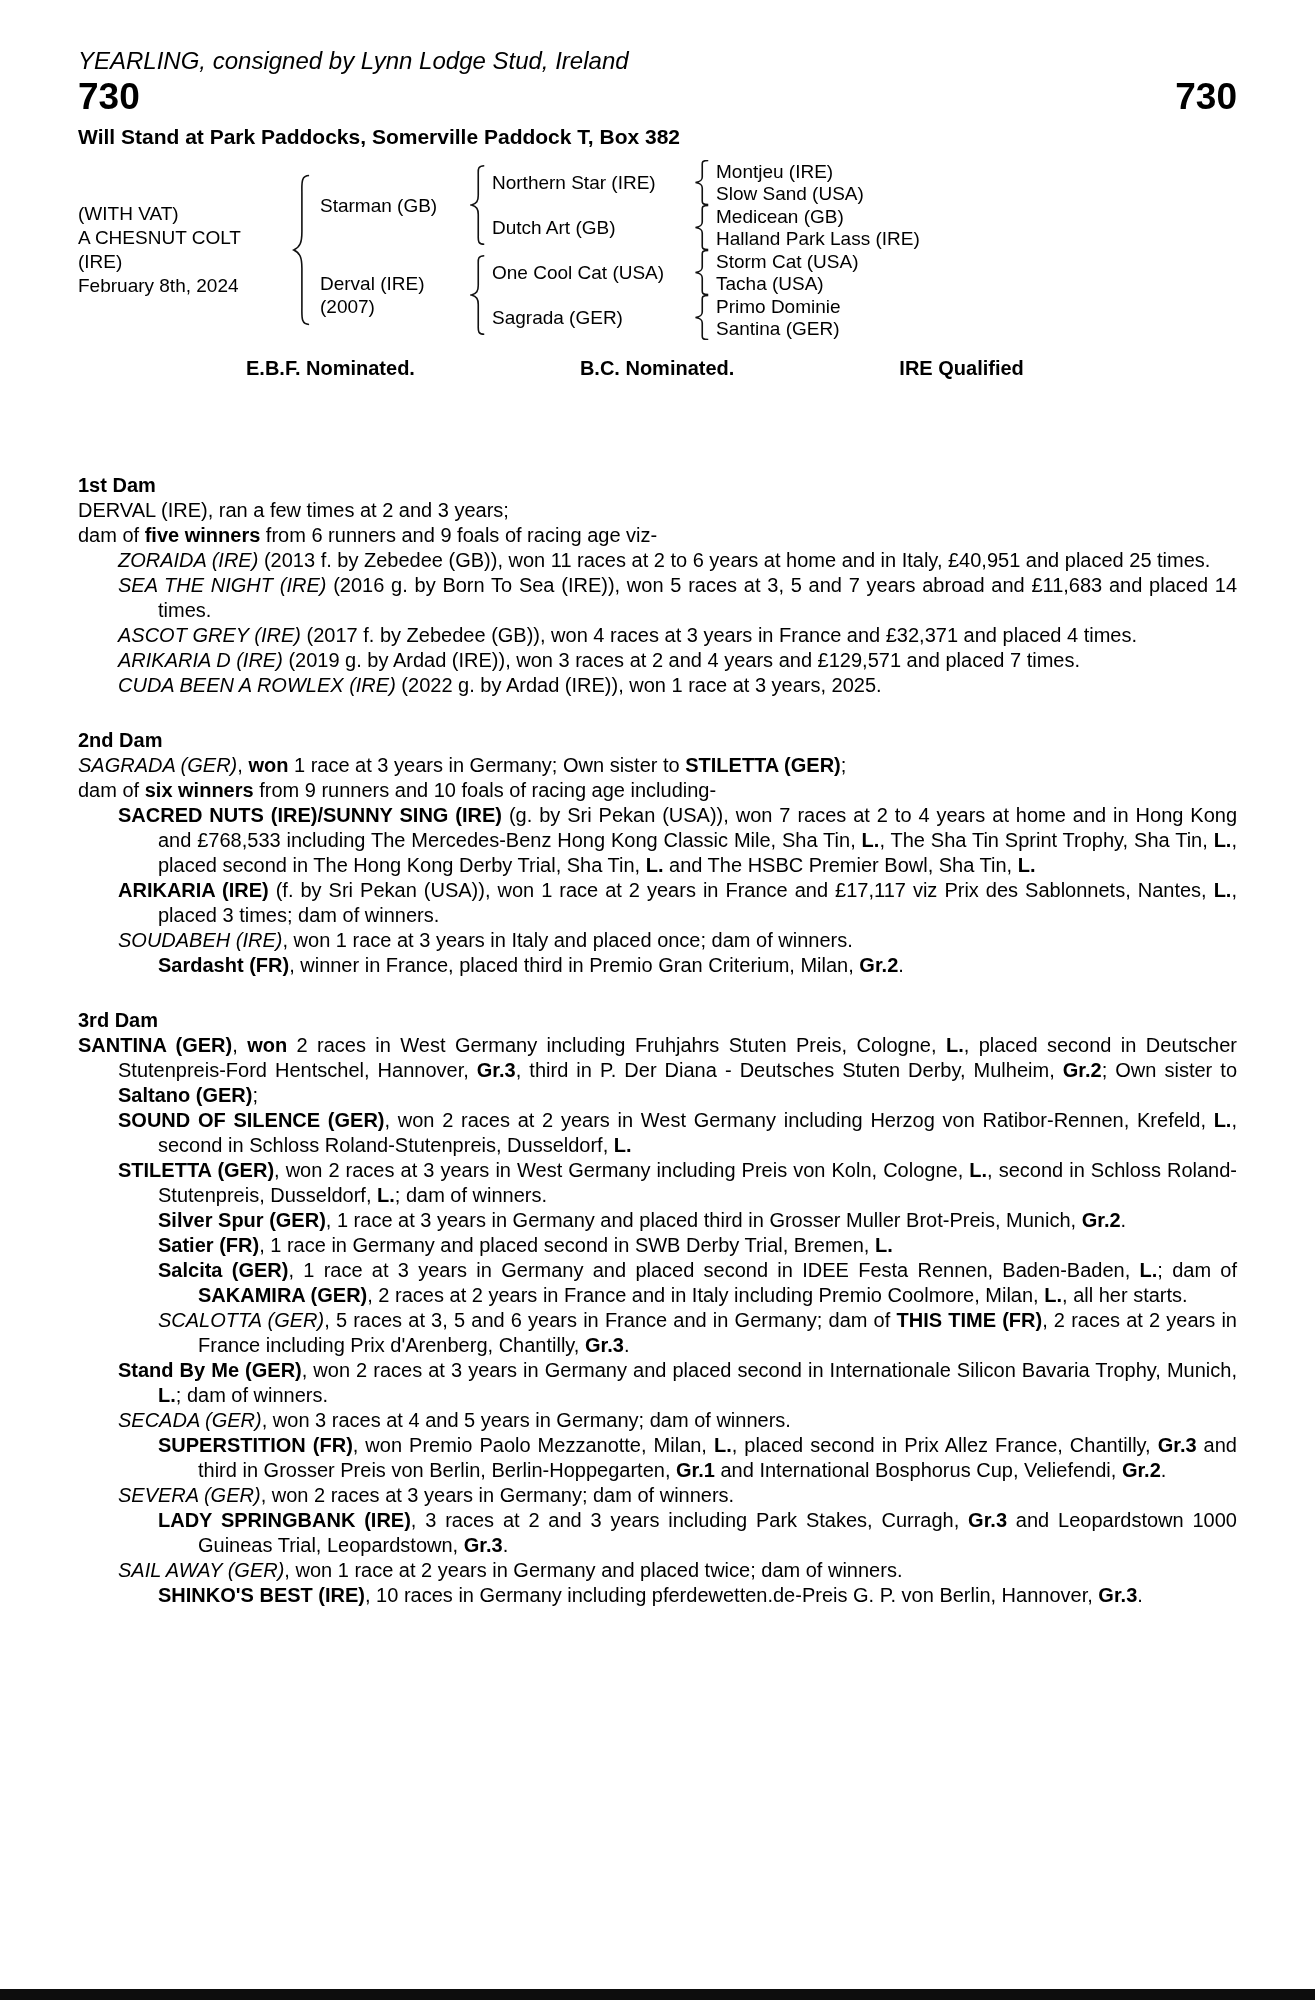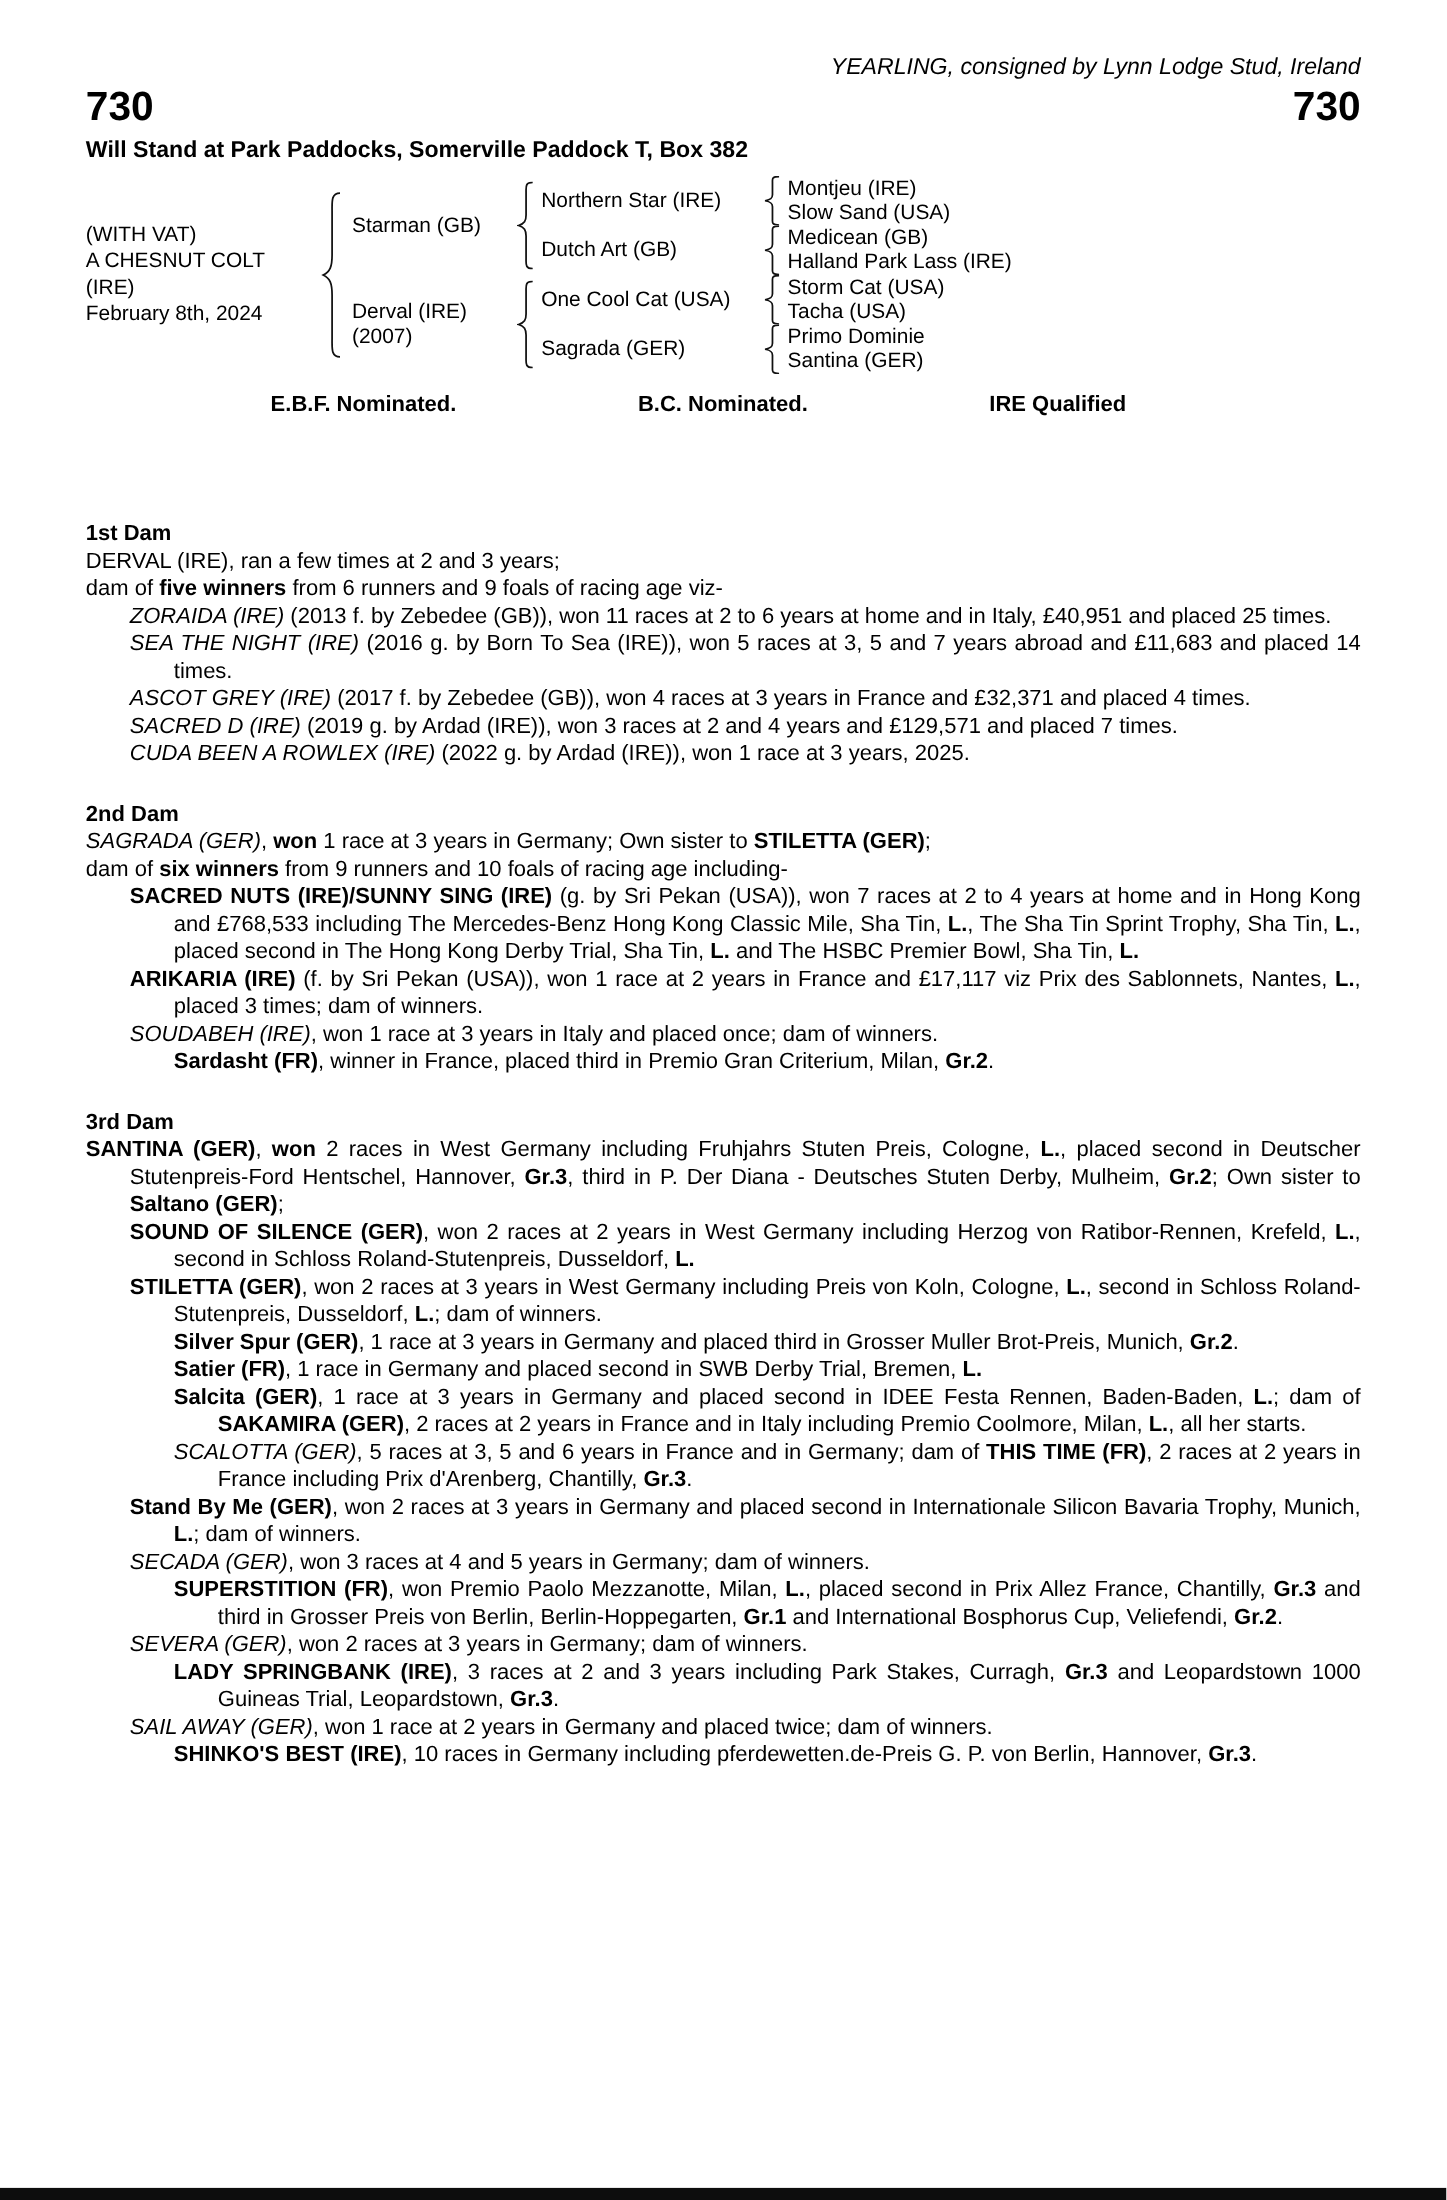--- a/index.html
+++ b/index.html
@@ -4,21 +4,21 @@
 <style>
   * { margin:0; padding:0; box-sizing:border-box; }
   html, body { background:#ffffff; }
   body {
     width:1315px; height:2000px; position:relative; overflow:hidden;
     font-family:"Liberation Sans", sans-serif; color:#000;
     -webkit-font-smoothing:antialiased;
   }
   .page { padding:48px 78px 0 78px; }
 
-  .consignor { text-align:right; font-style:italic; font-size:21px; line-height:26px; }
+  .consignor { text-align:left; font-style:italic; font-size:24px; line-height:26px; }
 
   .lot-row { display:flex; justify-content:space-between; align-items:flex-start; margin-top:2px; height:44px; }
   .lot { font-size:37px; font-weight:700; line-height:42px; }
 
   .stand-line { font-weight:700; font-size:21px; line-height:26px; margin-top:4px; }
 
   
   .ped { display:flex; align-items:center; margin-top:10px; font-size:19px; }
   .ped-subject { width:212px; line-height:24px; }
   .subject-name { font-weight:400; width:200px; }
@@ -156,21 +156,21 @@
     <span>IRE Qualified</span>
   </div>
 
   <div class="sections" id="sections">
       <div class="sec-heading">1st Dam</div>
       <p class="entry ind0"><span>DERVAL (IRE), ran a few times at 2 and 3 years;</span></p>
       <p class="entry ind0"><span>dam of </span><span class="b">five winners</span><span> from 6 runners and 9 foals of racing age viz-</span></p>
       <p class="entry ind1"><span class="i">ZORAIDA (IRE)</span><span> (2013 f. by Zebedee (GB)), won 11 races at 2 to 6 years at home and in Italy, £40,951 and placed 25 times.</span></p>
       <p class="entry ind1"><span class="i">SEA THE NIGHT (IRE)</span><span> (2016 g. by Born To Sea (IRE)), won 5 races at 3, 5 and 7 years abroad and £11,683 and placed 14 times.</span></p>
       <p class="entry ind1"><span class="i">ASCOT GREY (IRE)</span><span> (2017 f. by Zebedee (GB)), won 4 races at 3 years in France and £32,371 and placed 4 times.</span></p>
-      <p class="entry ind1"><span class="i">SACRED D (IRE)</span><span> (2019 g. by Ardad (IRE)), won 3 races at 2 and 4 years and £129,571 and placed 7 times.</span></p>
+      <p class="entry ind1"><span class="i">ARIKARIA D (IRE)</span><span> (2019 g. by Ardad (IRE)), won 3 races at 2 and 4 years and £129,571 and placed 7 times.</span></p>
       <p class="entry ind1"><span class="i">CUDA BEEN A ROWLEX (IRE)</span><span> (2022 g. by Ardad (IRE)), won 1 race at 3 years, 2025.</span></p>
       <div class="sec-heading">2nd Dam</div>
       <p class="entry ind0"><span class="i">SAGRADA (GER)</span><span>, </span><span class="b">won</span><span> 1 race at 3 years in Germany; Own sister to </span><span class="b">STILETTA (GER)</span><span>;</span></p>
       <p class="entry ind0"><span>dam of </span><span class="b">six winners</span><span> from 9 runners and 10 foals of racing age including-</span></p>
       <p class="entry ind1"><span class="b">SACRED NUTS (IRE)/SUNNY SING (IRE)</span><span> (g. by Sri Pekan (USA)), won 7 races at 2 to 4 years at home and in Hong Kong and £768,533 including The Mercedes-Benz Hong Kong Classic Mile, Sha Tin, </span><span class="b">L.</span><span>, The Sha Tin Sprint Trophy, Sha Tin, </span><span class="b">L.</span><span>, placed second in The Hong Kong Derby Trial, Sha Tin, </span><span class="b">L.</span><span> and The HSBC Premier Bowl, Sha Tin, </span><span class="b">L.</span></p>
       <p class="entry ind1"><span class="b">ARIKARIA (IRE)</span><span> (f. by Sri Pekan (USA)), won 1 race at 2 years in France and £17,117 viz Prix des Sablonnets, Nantes, </span><span class="b">L.</span><span>, placed 3 times; dam of winners.</span></p>
       <p class="entry ind1"><span class="i">SOUDABEH (IRE)</span><span>, won 1 race at 3 years in Italy and placed once; dam of winners.</span></p>
       <p class="entry ind2"><span class="b">Sardasht (FR)</span><span>, winner in France, placed third in Premio Gran Criterium, Milan, </span><span class="b">Gr.2</span><span>.</span></p>
       <div class="sec-heading">3rd Dam</div>
       <p class="entry ind0"><span class="b">SANTINA (GER)</span><span>, </span><span class="b">won</span><span> 2 races in West Germany including Fruhjahrs Stuten Preis, Cologne, </span><span class="b">L.</span><span>, placed second in Deutscher Stutenpreis-Ford Hentschel, Hannover, </span><span class="b">Gr.3</span><span>, third in P. Der Diana - Deutsches Stuten Derby, Mulheim, </span><span class="b">Gr.2</span><span>; Own sister to </span><span class="b">Saltano (GER)</span><span>;</span></p>

